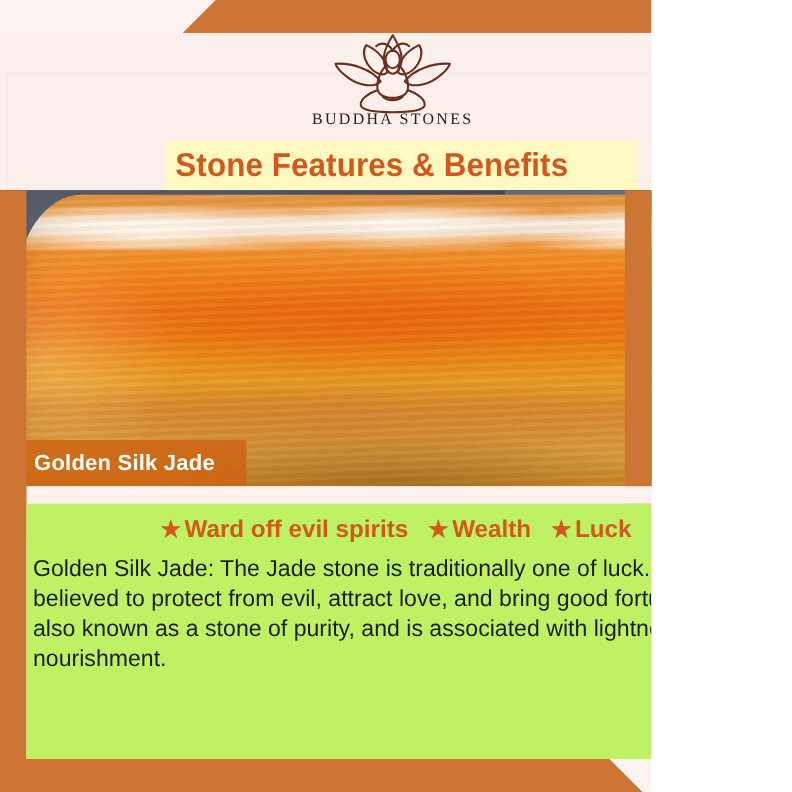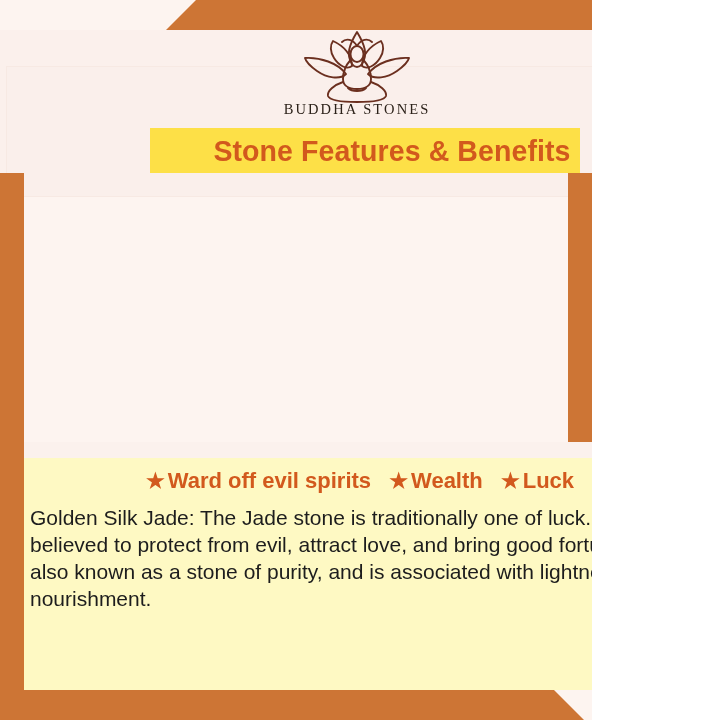--- a/index.html
+++ b/index.html
@@ -41,22 +41,22 @@
     position:absolute;left:0;top:101px;width:714px;
     text-align:center;
     font-family:"Liberation Serif",serif;
     font-size:14.5px;letter-spacing:2.1px;color:#2b2119;
     font-weight:400;
   }
 
   
   .title-box{
     position:absolute;left:150px;top:128px;width:430px;height:45px;
-    background:#fde047;
-    display:flex;align-items:center;justify-content:flex-end;
+    background:#fef9c3;
+    display:flex;align-items:center;justify-content:flex-start;
   }
   .title-text{
     font-family:"Liberation Sans Narrow","Liberation Sans",sans-serif;
     font-size:30px;font-weight:bold;color:#d2591d;
     letter-spacing:0.1px;white-space:nowrap;
     transform:scaleX(0.95);
   }
 
   
   .photo{
@@ -140,21 +140,21 @@
     color:#ffffff;font-size:20px;font-weight:bold;
     padding-left:31px;letter-spacing:.2px;
     font-family:"Liberation Sans",sans-serif;
   }
 
   
   .below-photo-tint{
     position:absolute;left:24px;top:442px;width:672px;height:16px;background:#fbf1ed;
   }
   .content{
-    position:absolute;left:24px;top:458px;width:672px;height:232px;background:#fef9c3;
+    position:absolute;left:24px;top:458px;width:672px;height:232px;background:#bef264;
   }
   .features{
     position:absolute;left:0;top:10px;width:672px;
     text-align:center;white-space:nowrap;
     font-size:22px;font-weight:bold;color:#d2591d;
     font-family:"Liberation Sans Narrow","Liberation Sans",sans-serif;
   }
   .feat{display:inline-block;margin:0 6px;}
   .feat .star{font-size:21px;margin-right:3px;}
   .body-text{
@@ -216,20 +216,29 @@
         <path d="M64 61 C 68 65, 78 65, 82 61"></path>
       </g>
     </svg>
   </div>
   <div class="brand">BUDDHA STONES</div>
 
   <div class="title-box">
     <span class="title-text">Stone Features &amp; Benefits</span>
   </div>
 
+  <div class="photo">
+    <div class="photo-bg"></div>
+    <div class="photo-bg2"></div>
+    <div class="stone"></div>
+    <div class="stone-shadow"></div>
+    <div class="caption">
+      <span class="caption-text">Golden Silk Jade</span>
+    </div>
+  </div>
   <div class="left-strip"></div>
   <div class="right-strip-mid"></div>
 
   <div class="below-photo-tint"></div>
   <div class="left-strip-low"></div>
 
   <div class="content">
     <div class="features">
       <span class="feat"><span class="star">★</span><span>Ward off evil spirits</span></span>
       <span class="feat"><span class="star">★</span><span>Wealth</span></span>

